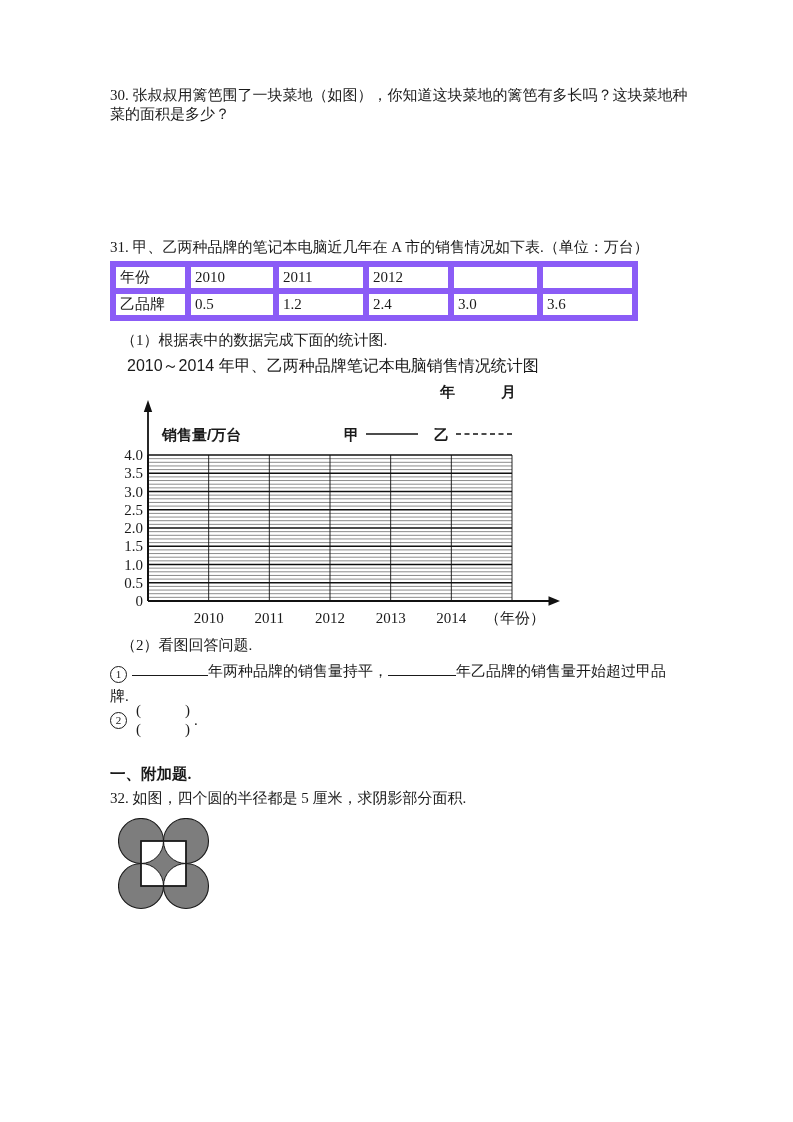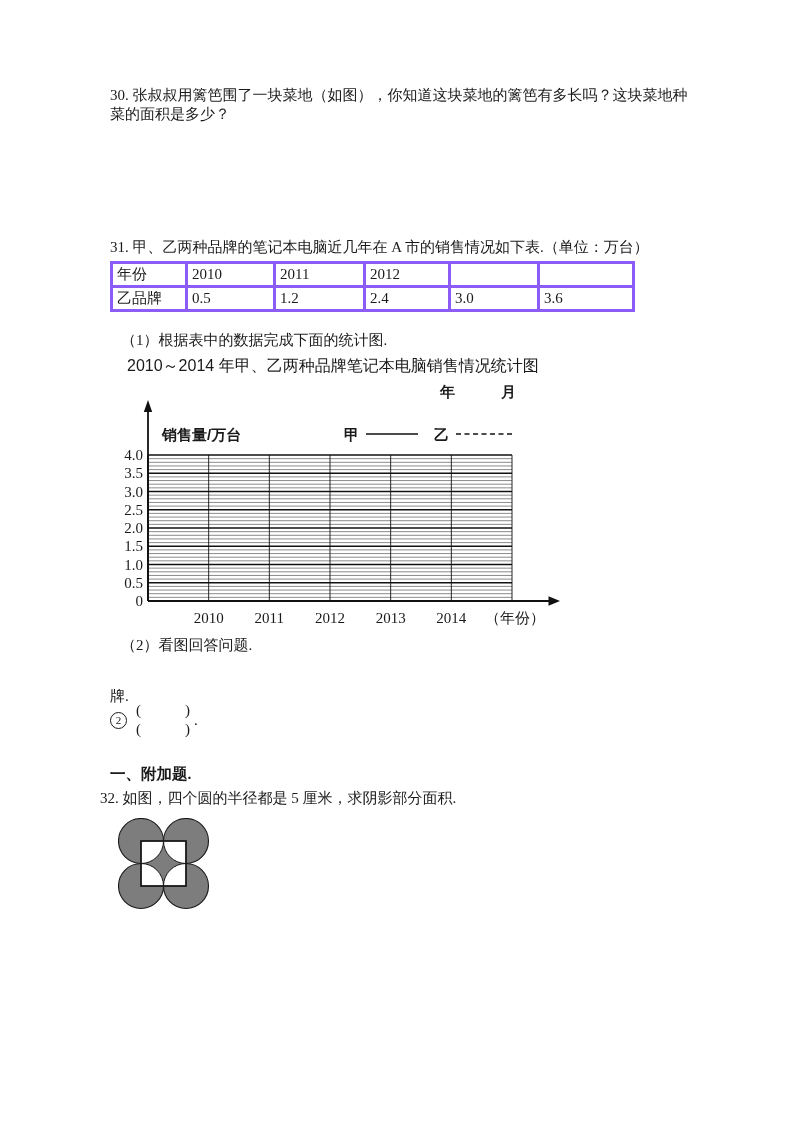--- a/index.html
+++ b/index.html
@@ -3,21 +3,21 @@
 <meta charset="utf-8">
 <style>
   html,body{margin:0;padding:0;background:#ffffff;}
   .page{position:relative;width:793px;height:1122px;background:#ffffff;overflow:hidden;
         font-family:"Liberation Serif","DejaVu Serif",serif;color:#1a1a1a;}
   .block{position:absolute;font-size:15px;line-height:19px;}
   .oneline{white-space:nowrap;}
   .fig{position:absolute;}
   .caption{position:absolute;font-size:15px;white-space:nowrap;}
   .sales-table{position:absolute;border-collapse:collapse;table-layout:fixed;}
-  .sales-table td{border:3px solid #8b5cf6;height:21px;padding:0 0 0 4px;font-size:15px;
+  .sales-table td{border:6px solid #8b5cf6;height:21px;padding:0 0 0 4px;font-size:15px;
                   font-family:"Liberation Serif","DejaVu Serif",serif;overflow:hidden;white-space:nowrap;}
   .chart-title{position:absolute;font-size:16px;font-weight:normal;white-space:nowrap;
                font-family:"Liberation Sans","DejaVu Sans",sans-serif;}
   .year-month{position:absolute;font-size:15px;font-weight:bold;white-space:nowrap;
               font-family:Liberation Sans, sans-serif;}
   .chart-svg{position:absolute;}
   .ctx{font-family:"Liberation Serif","DejaVu Serif",serif;font-size:15px;fill:#1a1a1a;}
   .csans{font-family:"Liberation Sans","DejaVu Sans",sans-serif;font-size:15px;font-weight:bold;fill:#1a1a1a;}
   .qline{position:absolute;font-size:15px;line-height:22px;white-space:nowrap;}
   .qline-flex{position:absolute;font-size:15px;display:flex;align-items:center;white-space:nowrap;}
@@ -153,39 +153,42 @@
         <text x="169.334" y="227" text-anchor="middle" class="ctx">2011</text>
         <text x="230.001" y="227" text-anchor="middle" class="ctx">2012</text>
         <text x="290.668" y="227" text-anchor="middle" class="ctx">2013</text>
         <text x="351.33500000000004" y="227" text-anchor="middle" class="ctx">2014</text>
       </g>
     <text x="385" y="227" class="ctx">（年份）</text>
   </svg>
 
   <div class="block oneline" style="left:121px;top:636px">（2）看图回答问题.</div>
 
+  <div class="qline" style="left:110px;top:659px">
+    <span class="cnum">1</span><span class="blank" style="width:76px"></span><span>年两种品牌的销售量持平，</span><span class="blank" style="width:68px"></span><span>年乙品牌的销售量开始超过甲品</span>
+  </div>
   <div class="qline" style="left:110px;top:685px">牌.</div>
 
   <div class="qline-flex" style="left:110px;top:701px">
     <span class="cnum">2</span>
     <span class="frac">
       <span class="paren-box">
           <span>(</span>
           <span>)</span>
         </span>
       <span class="paren-box">
           <span>(</span>
           <span>)</span>
         </span>
     </span>
     <span>.</span>
   </div>
 
   <div class="heading" style="left:110px;top:764px">一、附加题.</div>
-  <div class="block oneline" style="left:100px;top:789px">32. 如图，四个圆的半径都是 5 厘米，求阴影部分面积.</div>
+  <div class="block oneline" style="left:110px;top:789px">32. 如图，四个圆的半径都是 5 厘米，求阴影部分面积.</div>
 
   <svg class="fig" style="left:118px;top:818px" width="96" height="96">
     <g>
       <circle cx="23" cy="23" r="22.5" fill="#7d7d7d" stroke="#1a1a1a" stroke-width="1.1"></circle>
       <circle cx="68" cy="23" r="22.5" fill="#7d7d7d" stroke="#1a1a1a" stroke-width="1.1"></circle>
       <circle cx="23" cy="68" r="22.5" fill="#7d7d7d" stroke="#1a1a1a" stroke-width="1.1"></circle>
       <circle cx="68" cy="68" r="22.5" fill="#7d7d7d" stroke="#1a1a1a" stroke-width="1.1"></circle>
     </g>
     <rect x="23" y="23" width="45" height="45" fill="#ffffff" stroke="#1a1a1a" stroke-width="1.4"></rect>
     <path d="M45.5,23 A22.5,22.5 0 0 0 68,45.5 A22.5,22.5 0 0 0 45.5,68 A22.5,22.5 0 0 0 23,45.5 A22.5,22.5 0 0 0 45.5,23 Z" fill="#7d7d7d" stroke="#1a1a1a" stroke-width="1"></path>

